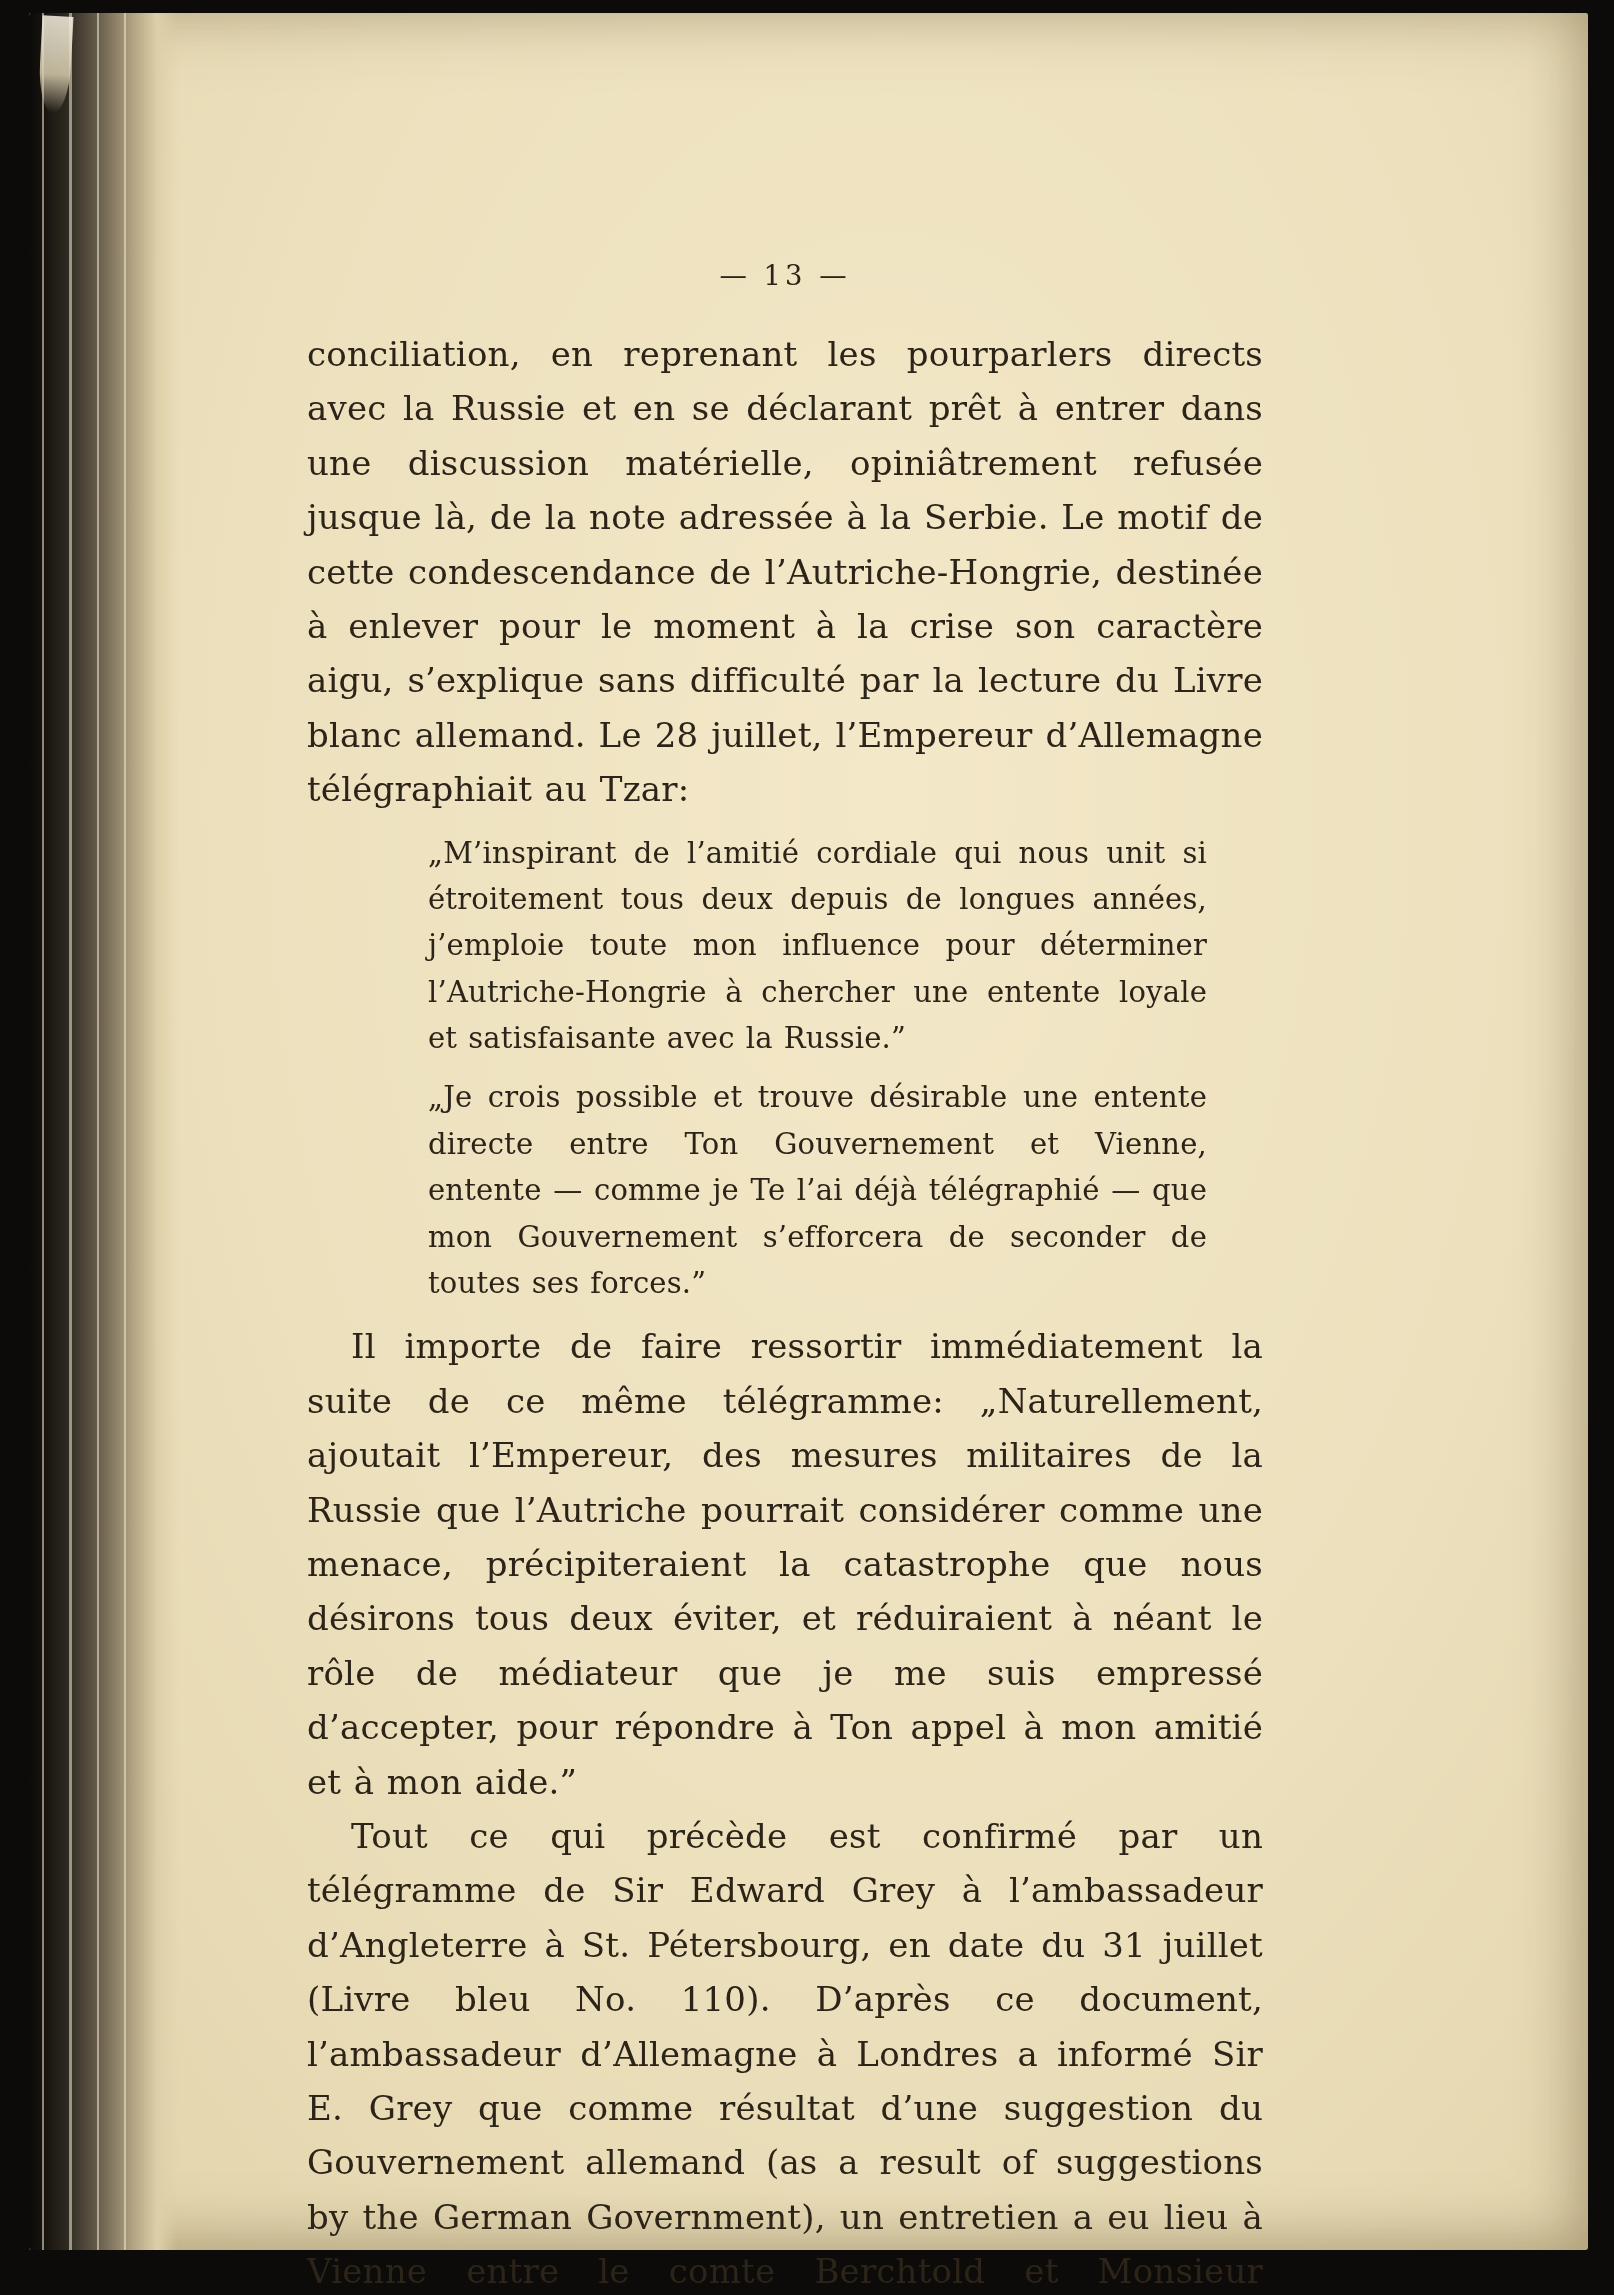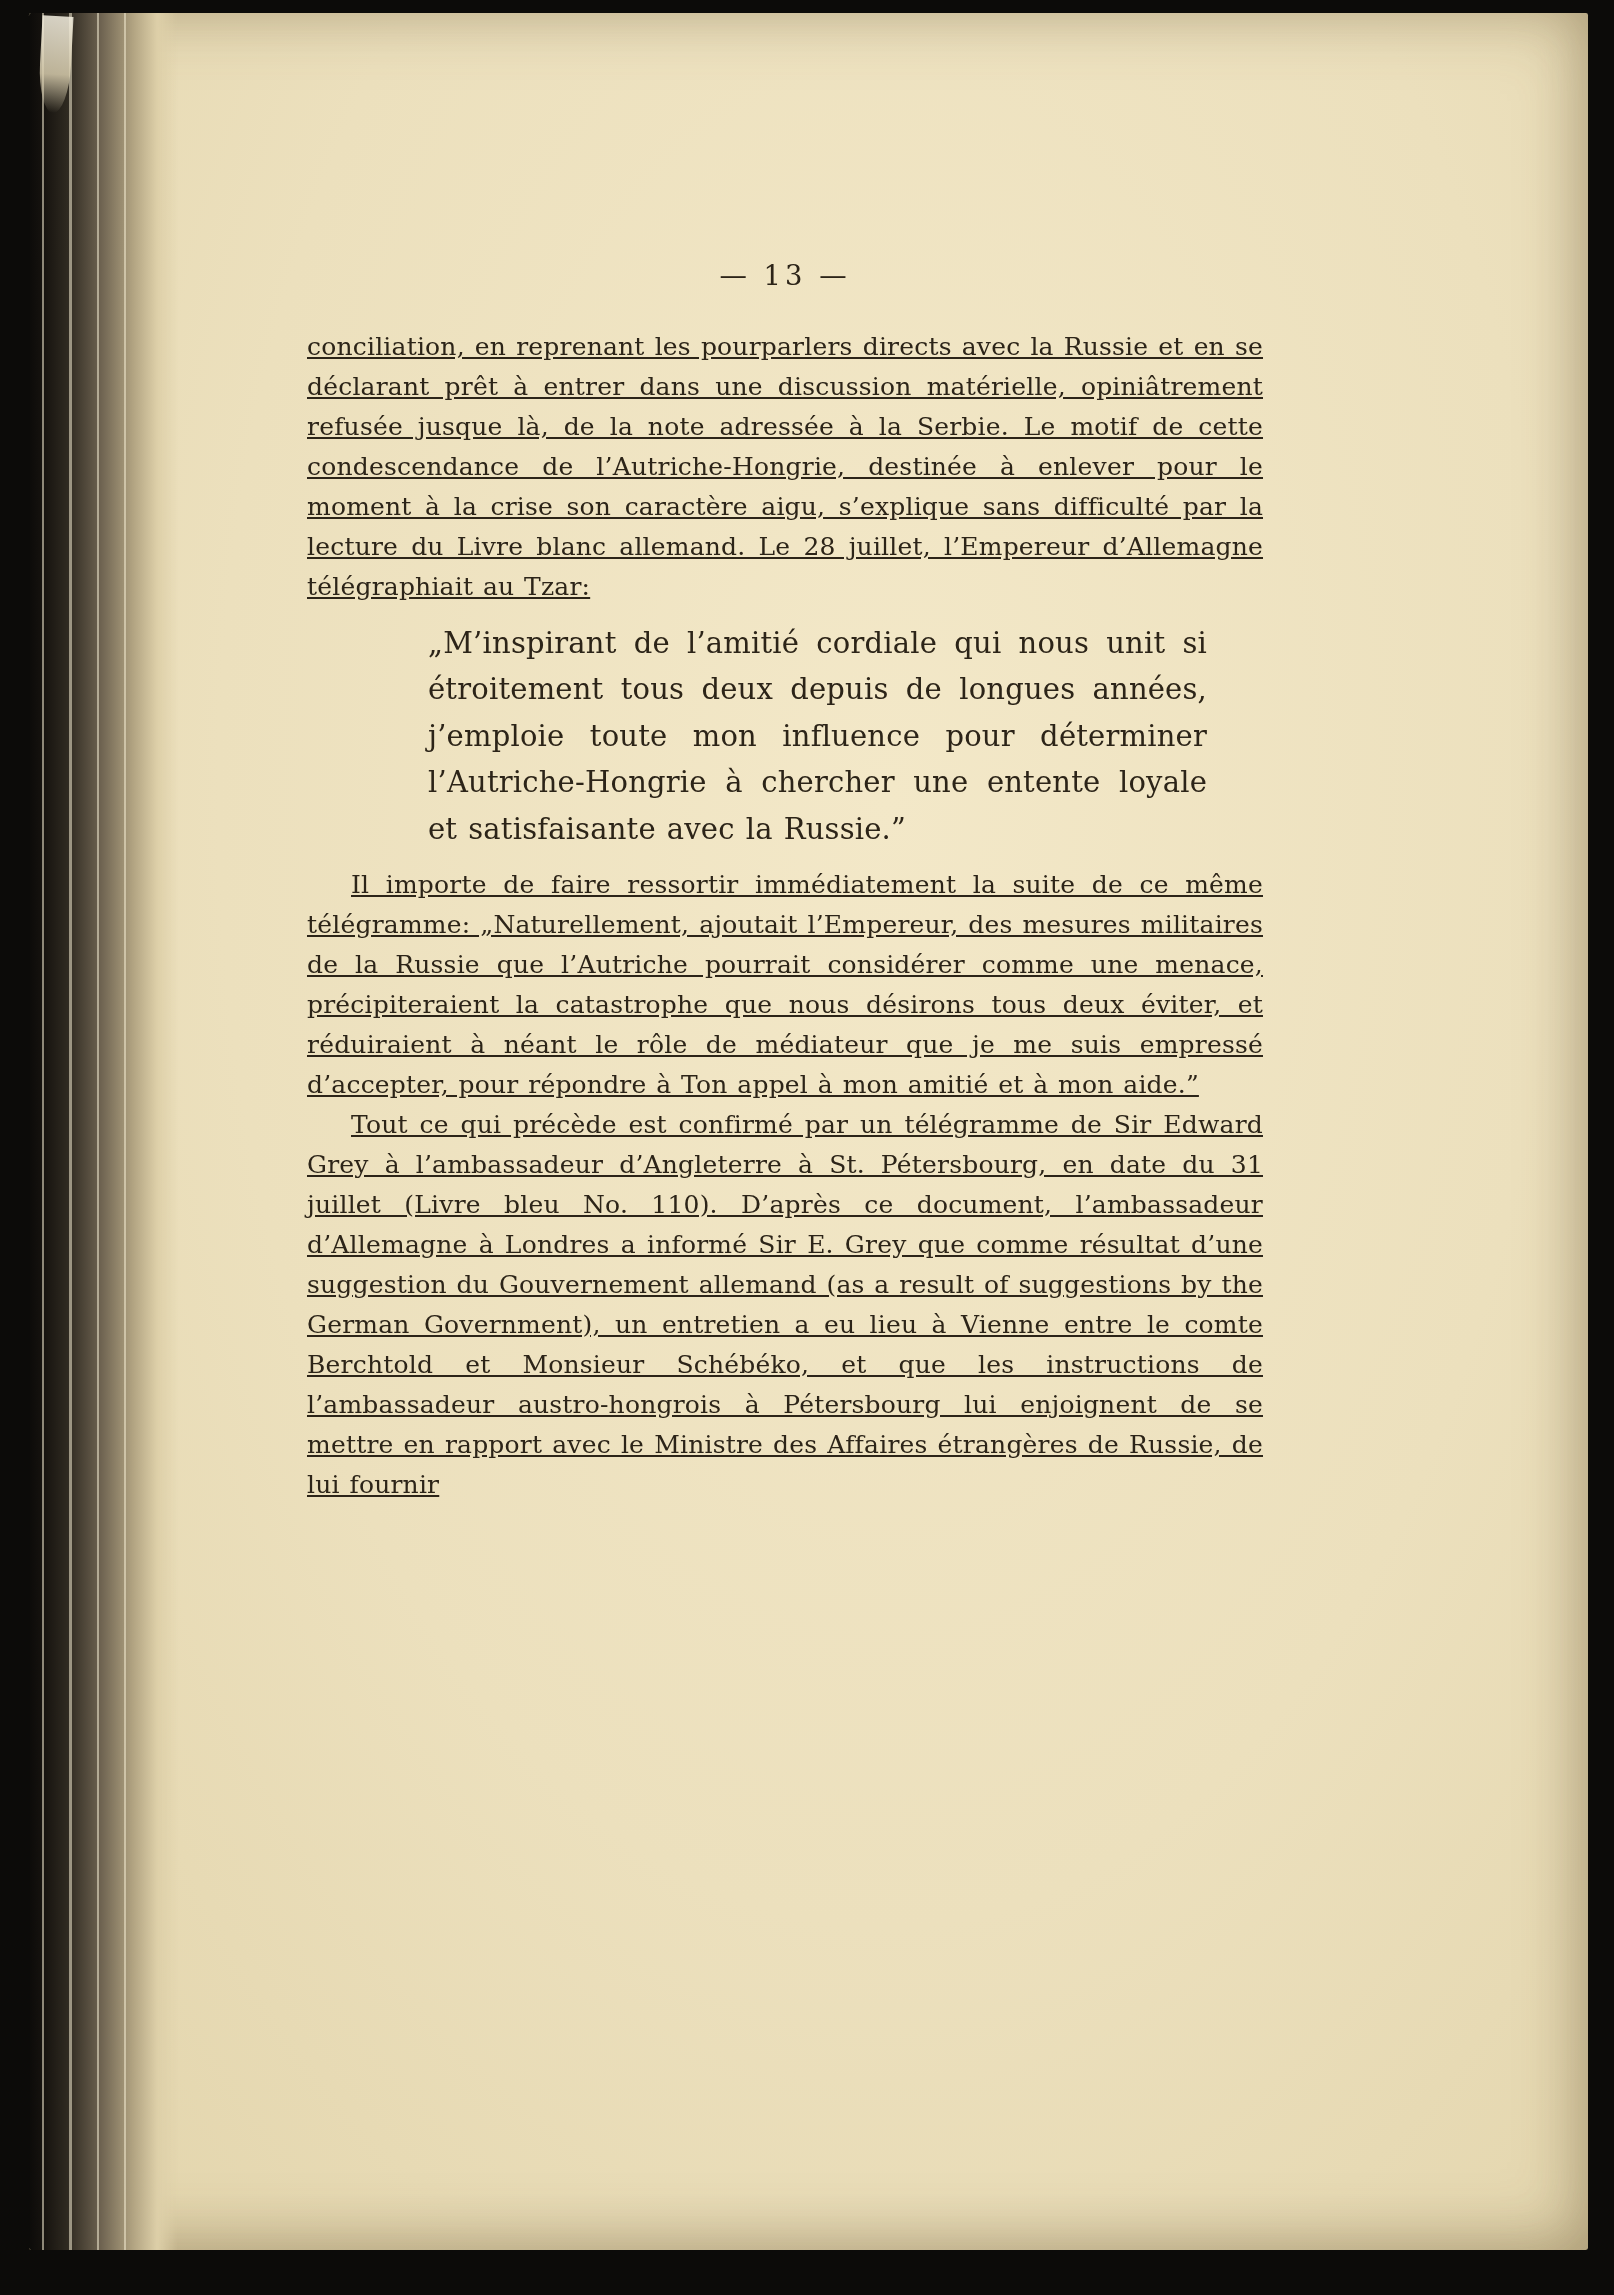--- a/index.html
+++ b/index.html
@@ -73,26 +73,25 @@
     letter-spacing: 0.2px;
     margin-top: 36px;
   }
   .pagenum {
     text-align: center;
     font-size: 27.4px;
     letter-spacing: 4px;
     margin: 0 0 36px 0;
   }
   p.body {
-    font-size: 25px;
+    font-size: 34px;
     line-height: 1.6;
     text-align: justify;
     margin: 0;
     word-spacing: 1.6px;
-    text-decoration: underline;
   }
   p.body.indent {
     text-indent: 44px;
   }
   blockquote.quote {
     font-size: 29px;
     line-height: 1.6;
     text-align: justify;
     margin: 13px 56px 13px 121px;
     word-spacing: 1.6px;
@@ -102,18 +101,19 @@
 <body>
 
 <div class="scan">
   <div class="paper">
     <div class="spine"></div>
     <div class="corner-sliver"></div>
     <div class="content">
       <div class="pagenum">— 13 —</div>
       <p class="body">conciliation, en reprenant les pourparlers directs avec la Russie et en se déclarant prêt à entrer dans une discussion matérielle, opiniâtrement refusée jusque là, de la note adressée à la Serbie.  Le motif de cette condescendance de l’Autriche-Hongrie, destinée à enlever pour le moment à la crise son caractère aigu, s’explique sans difficulté par la lecture du Livre blanc allemand.  Le 28 juillet, l’Empereur d’Allemagne télégraphiait au Tzar:</p>
       <blockquote class="quote">„M’inspirant de l’amitié cordiale qui nous unit si étroitement tous deux depuis de longues années, j’emploie toute mon influence pour déterminer l’Autriche-Hongrie à chercher une entente loyale et satisfaisante avec la Russie.”</blockquote>
+      <blockquote class="quote">„Je crois possible et trouve désirable une entente directe entre Ton Gouvernement et Vienne, entente — comme je Te l’ai déjà télégraphié — que mon Gouvernement s’efforcera de seconder de toutes ses forces.”</blockquote>
       <p class="body indent">Il importe de faire ressortir immédiatement la suite de ce même télégramme: „Naturellement, ajoutait l’Empereur, des mesures militaires de la Russie que l’Autriche pourrait considérer comme une menace, précipiteraient la catastrophe que nous désirons tous deux éviter, et réduiraient à néant le rôle de médiateur que je me suis empressé d’accepter, pour répondre à Ton appel à mon amitié et à mon aide.”</p>
       <p class="body indent">Tout ce qui précède est confirmé par un télégramme de Sir Edward Grey à l’ambassadeur d’Angleterre à St. Pétersbourg, en date du 31 juillet (Livre bleu No. 110).  D’après ce document, l’ambassadeur d’Allemagne à Londres a informé Sir E. Grey que comme résultat d’une suggestion du Gouvernement allemand (as a result of suggestions by the German Government), un entretien a eu lieu à Vienne entre le comte Berchtold et Monsieur Schébéko, et que les instructions de l’ambassadeur austro-hongrois à Pétersbourg lui enjoignent de se mettre en rapport avec le Ministre des Affaires étrangères de Russie, de lui fournir</p>
     </div>
   </div>
 </div>
 
 
 </body></html>

